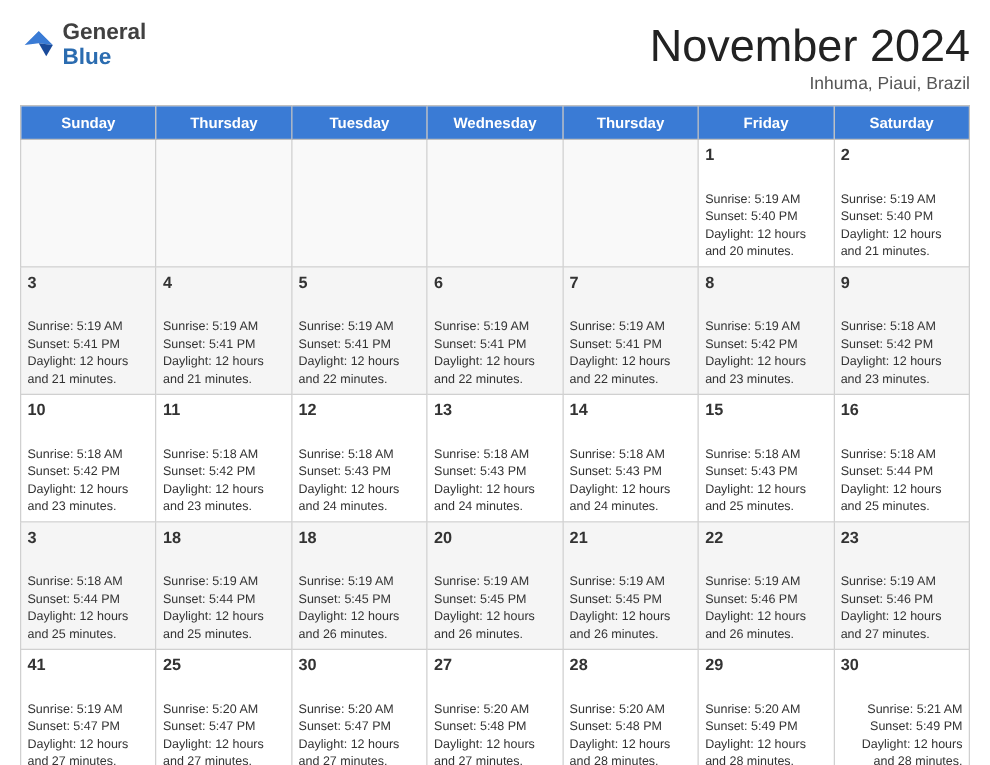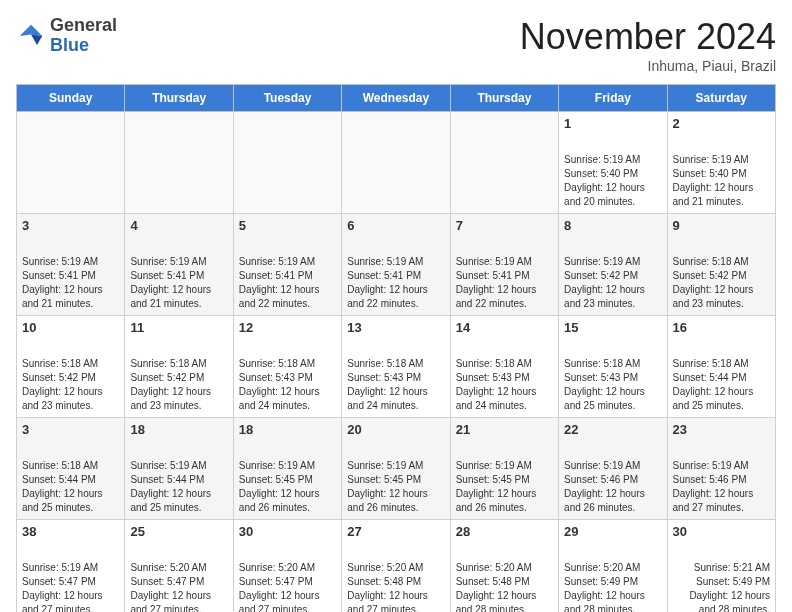--- a/index.html
+++ b/index.html
@@ -286,21 +286,21 @@
         <td>
           <span class="day-num">23</span>
           <div class="cell-content" style="white-space: pre-line;">Sunrise: 5:19 AM
 Sunset: 5:46 PM
 Daylight: 12 hours
 and 27 minutes.</div>
         </td>
       </tr>
       <tr>
         <td>
-          <span class="day-num">38</span>
+          <span class="day-num">41</span>
           <div class="cell-content" style="white-space: pre-line;">Sunrise: 5:19 AM
 Sunset: 5:47 PM
 Daylight: 12 hours
 and 27 minutes.</div>
         </td>
         <td>
           <span class="day-num">25</span>
           <div class="cell-content" style="white-space: pre-line;">Sunrise: 5:20 AM
 Sunset: 5:47 PM
 Daylight: 12 hours

